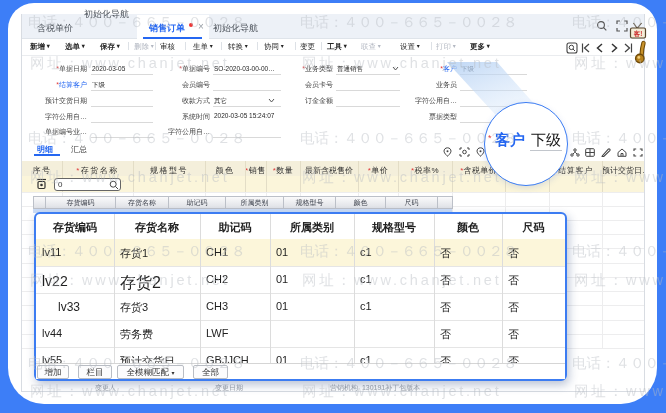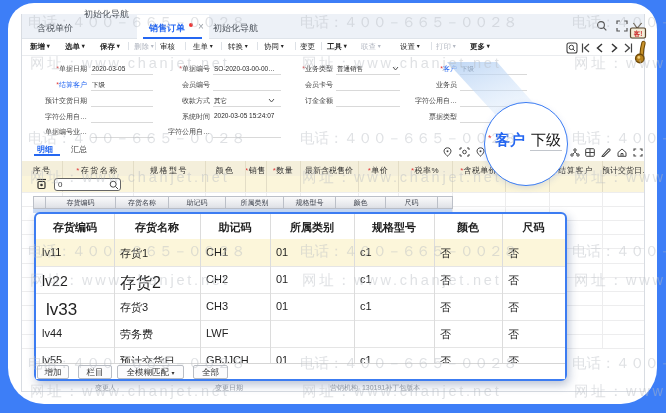--- a/index.html
+++ b/index.html
@@ -291,21 +291,21 @@
 <div class="a lbl" style="left:440px;top:245.5px;font-size:11px;color:#1f1f1f;">否</div>
 <div class="a lbl" style="left:508px;top:245.5px;font-size:11px;color:#1f1f1f;">否</div>
 <div class="a lbl" style="left:42px;top:272.5px;font-size:14px;color:#1f1f1f;">lv22</div>
 <div class="a lbl" style="left:120px;top:272.5px;font-size:16px;color:#1f1f1f;">存货2</div>
 <div class="a lbl" style="left:206px;top:272.5px;font-size:11px;color:#1f1f1f;">CH2</div>
 <div class="a lbl" style="left:276px;top:272.5px;font-size:11px;color:#1f1f1f;">01</div>
 <div class="a lbl" style="left:360px;top:272.5px;font-size:11px;color:#1f1f1f;">c1</div>
 <div class="a lbl" style="left:440px;top:272.5px;font-size:11px;color:#1f1f1f;">否</div>
 <div class="a lbl" style="left:508px;top:272.5px;font-size:11px;color:#1f1f1f;">否</div>
 <div class="a" style="left:36px;top:266px;width:529px;height:1px;background:#E5E5E5;"></div>
-<div class="a lbl" style="left:46px;top:299.5px;font-size:17px;color:#1f1f1f;">lv33</div>
+<div class="a lbl" style="left:58px;top:299.5px;font-size:12px;color:#1f1f1f;">lv33</div>
 <div class="a lbl" style="left:120px;top:299.5px;font-size:11px;color:#1f1f1f;">存货3</div>
 <div class="a lbl" style="left:206px;top:299.5px;font-size:11px;color:#1f1f1f;">CH3</div>
 <div class="a lbl" style="left:276px;top:299.5px;font-size:11px;color:#1f1f1f;">01</div>
 <div class="a lbl" style="left:360px;top:299.5px;font-size:11px;color:#1f1f1f;">c1</div>
 <div class="a lbl" style="left:440px;top:299.5px;font-size:11px;color:#1f1f1f;">否</div>
 <div class="a lbl" style="left:508px;top:299.5px;font-size:11px;color:#1f1f1f;">否</div>
 <div class="a" style="left:36px;top:293px;width:529px;height:1px;background:#E5E5E5;"></div>
 <div class="a lbl" style="left:42px;top:326.5px;font-size:11px;color:#1f1f1f;">lv44</div>
 <div class="a lbl" style="left:120px;top:326.5px;font-size:11px;color:#1f1f1f;">劳务费</div>
 <div class="a lbl" style="left:206px;top:326.5px;font-size:11px;color:#1f1f1f;">LWF</div>

